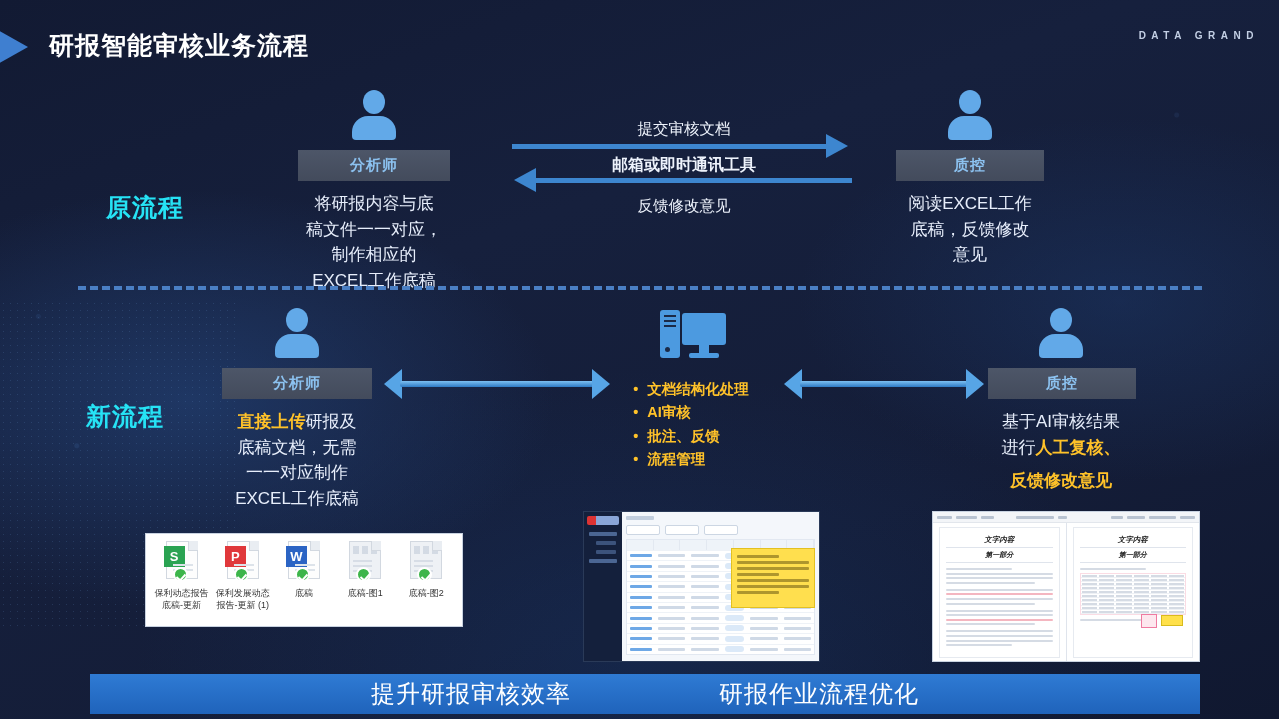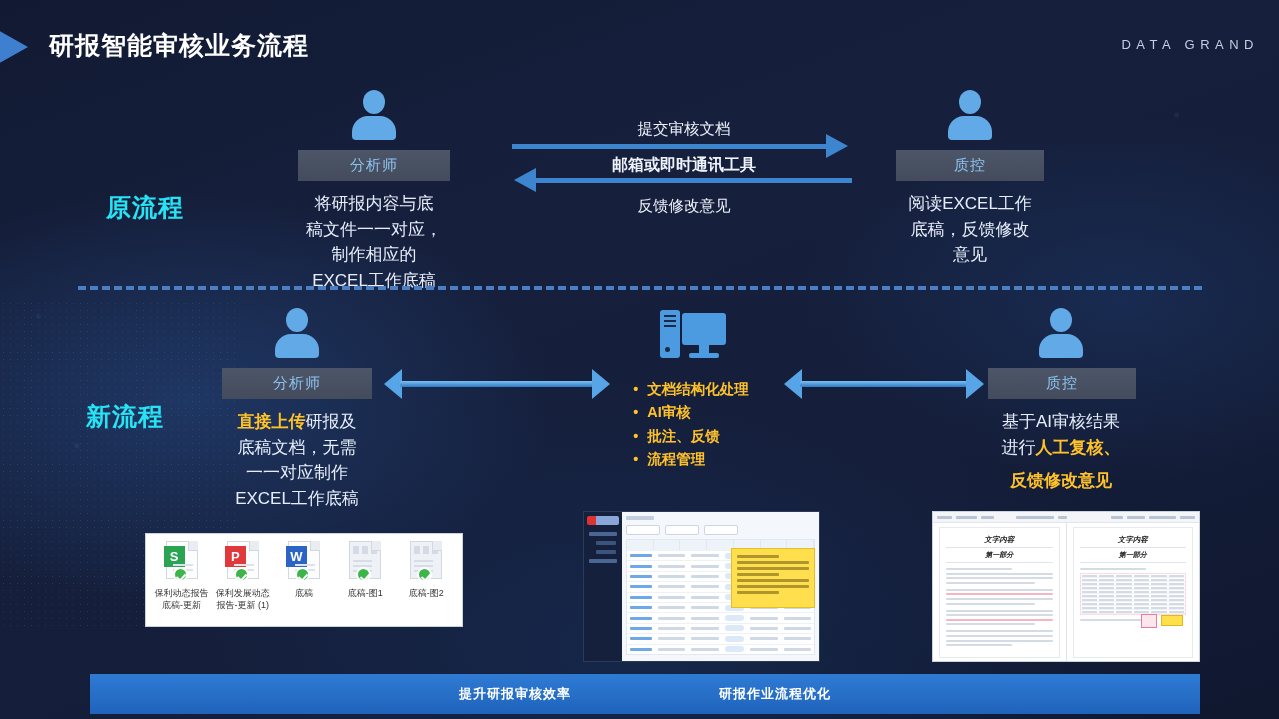--- a/index.html
+++ b/index.html
@@ -39,21 +39,21 @@
     border-top: 19px solid transparent;
     border-bottom: 19px solid transparent;
     border-left: 34px solid #3f7fd0;
   }
   .title {
     position: absolute; left: 49px; top: 29px;
     font-size: 25px; font-weight: 700; letter-spacing: 1px; color: #ffffff;
   }
   .logo { position: absolute; right: 20px; top: 18px; text-align: center; }
   .logo-cn { font-size: 25px; font-weight: 700; letter-spacing: 3px; color:#fff; }
-  .logo-en { font-size: 13px; letter-spacing: 5.5px; color:#c3cfe4; margin-top: 19px; }
+  .logo-en { font-size: 10px; letter-spacing: 5.5px; color:#c3cfe4; margin-top: 12px; font-weight: bold; }
 
   
   .node { position: absolute; text-align: center; }
   .person { width: 56px; height: 56px; margin: 0 auto 6px; position: relative; }
   .person .head {
     position:absolute; left:50%; top:2px; transform:translateX(-50%);
     width:22px; height:24px; border-radius:11px/12px; background:#62a9e8;
   }
   .person .body {
     position:absolute; left:50%; bottom:4px; transform:translateX(-50%);
@@ -62,21 +62,21 @@
   }
   .pc { width: 72px; height: 58px; margin: 0 auto 4px; position: relative; }
   .pc .tower { position:absolute; left:6px; top:4px; width:20px; height:48px; background:#4c9ae0; border-radius:3px; }
   .pc .tower::after{content:"";position:absolute;left:4px;top:5px;width:12px;height:2px;background:#1b2a47;box-shadow:0 5px 0 #1b2a47,0 10px 0 #1b2a47;}
   .pc .tower::before{content:"";position:absolute;left:5px;bottom:6px;width:5px;height:5px;border-radius:50%;background:#1b2a47;}
   .pc .mon { position:absolute; right:0; top:7px; width:44px; height:32px; background:#4c9ae0; border-radius:3px; }
   .pc .stand { position:absolute; right:17px; top:39px; width:10px; height:8px; background:#4c9ae0;}
   .pc .base { position:absolute; right:7px; top:47px; width:30px; height:5px; background:#4c9ae0; border-radius:2px;}
   .badge {
     display:block; background: linear-gradient(180deg,#4d5668,#434b5c);
-    color:#8cc2f0; font-size:15px; font-weight:400; letter-spacing:1px;
+    color:#8cc2f0; font-size:15px; font-weight:700; letter-spacing:1px;
     padding:6px 0; min-width:148px; white-space:nowrap;
   }
   .desc { margin-top:10px; font-size:17px; line-height:1.5; color:#e7eefb; }
   .desc .hl { color:#ffc229; font-weight:700;margin-top:8px; }
 
   .flowlabel { position:absolute; font-size:25px; font-weight:700; letter-spacing:1px; }
   .flowlabel.cyan { color:#26e3f5; }
 
   .divider {
     position:absolute; left:78px; top:286px; width:1124px; height:0;
@@ -186,21 +186,21 @@
   .minitbl .r i{ flex:1; margin:1px; background:#d5dbe4; height:2px;}
   .chipbox{ position:absolute; right:16px; bottom:36px; width:22px;height:11px;background:#ffe04a;border:1px solid #d8bb1d;}
   .pinkbox{ position:absolute; right:42px; bottom:34px; width:16px;height:14px;border:1px solid #ef7aa0;background:#fde7ee;}
 
   
   .banner {
     position:absolute; left:90px; top:674px; width:1110px; height:40px;
     background: linear-gradient(180deg,#2f7bd4,#1f63bb);
     display:flex; align-items:center; justify-content:center; gap:148px;
   }
-  .banner span { font-size:13px; font-weight:700; color:#fff; letter-spacing:1px; }
+  .banner span { font-size:24px; font-weight:400; color:#fff; letter-spacing:1px; }
 </style>
 </head>
 <body>
 
 <div class="tex"></div>
 <div class="dots"></div>
 
 <div class="hdr-mark"></div>
 <div class="title">研报智能审核业务流程</div>
 <div class="logo">

